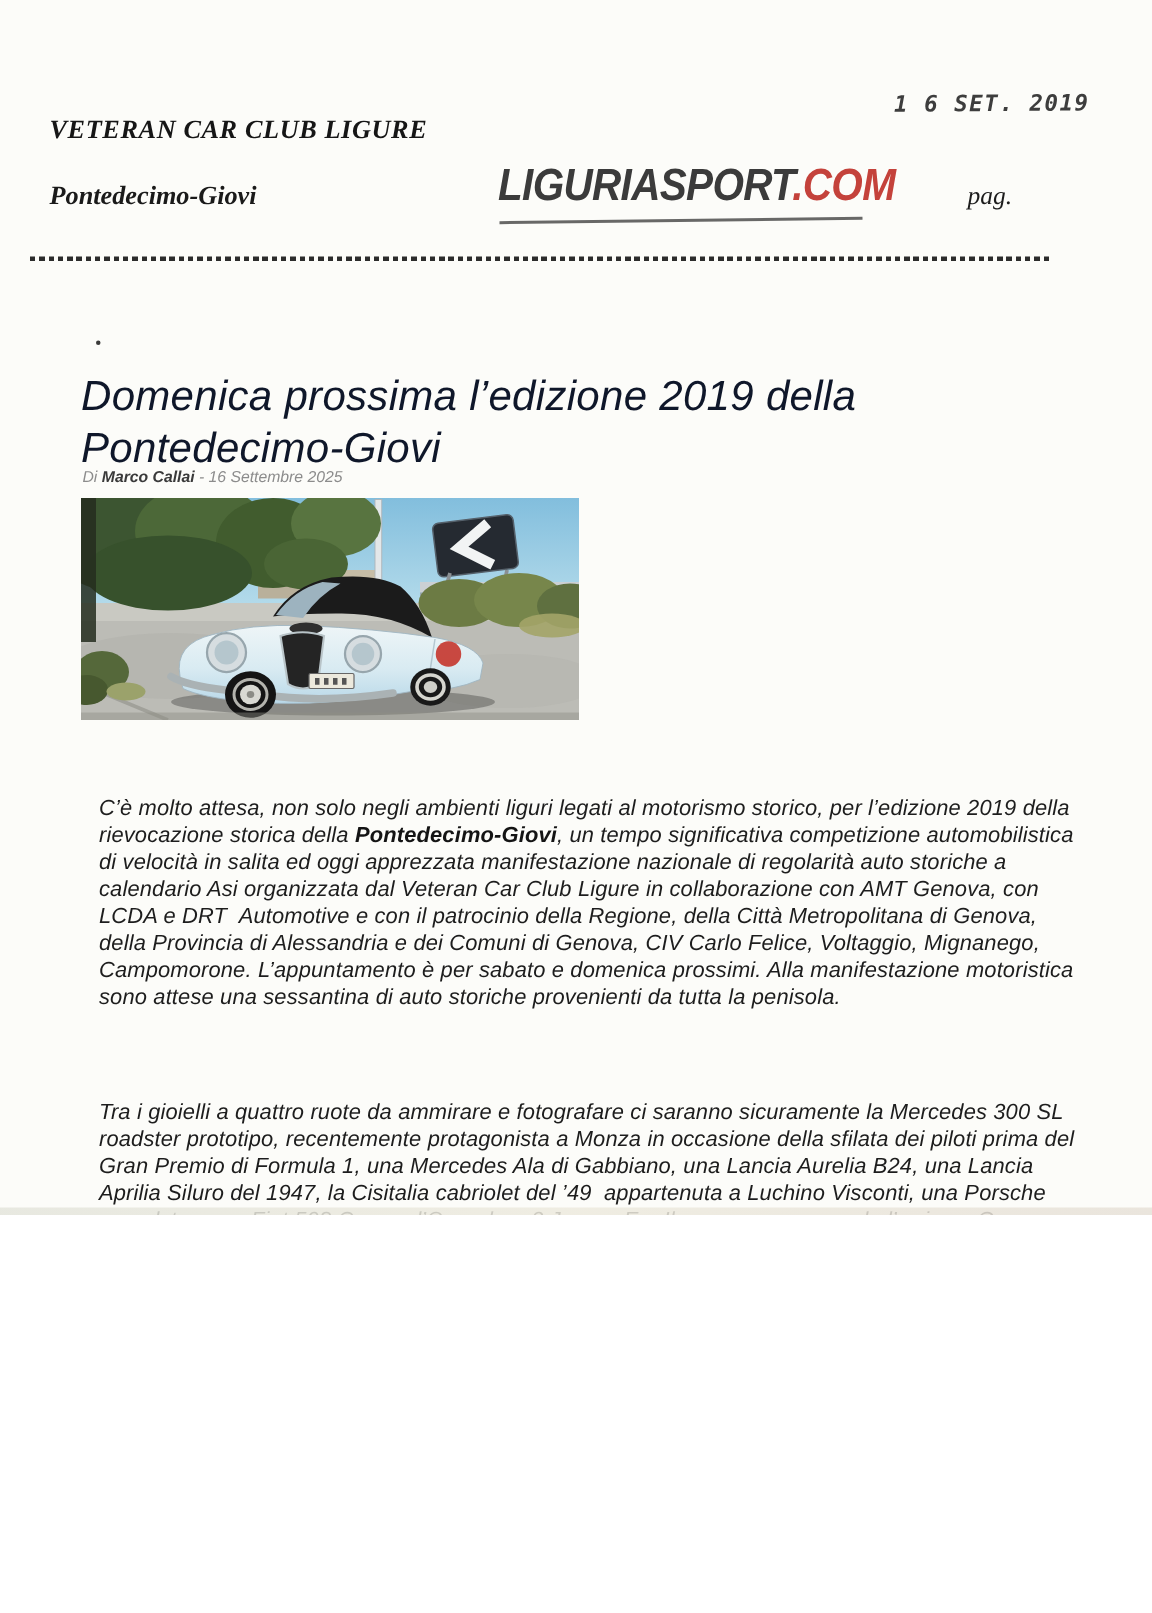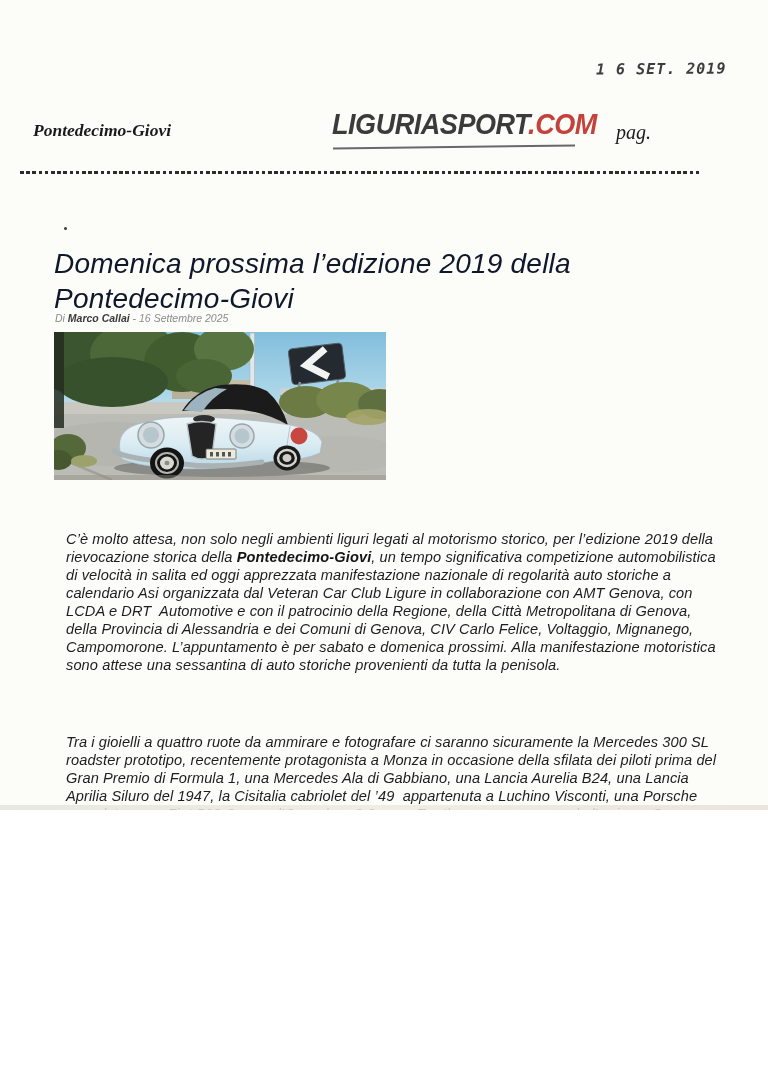--- a/index.html
+++ b/index.html
@@ -29,22 +29,22 @@
     font-size:30px;font-weight:800;letter-spacing:-.5px;white-space:nowrap;
     transform:scaleX(.9);transform-origin:left center;
   }
   .logo .logo-main{color:#3b3b3b;}
   .logo .logo-suffix{color:#c4423b;}
   .logo-underline{
     position:absolute;left:333px;top:146px;width:242px;height:2px;
     background:#4e4e4e;transform:rotate(-.7deg);opacity:.85;
   }
   .page-label{
-    position:absolute;left:616px;top:121px;
-    font-family:"Liberation Serif",serif;font-size:20px;color:#1c1c1c;
+    position:absolute;left:645px;top:121px;
+    font-family:"Liberation Serif",serif;font-size:17px;color:#1c1c1c;
   }
   .dashes{
     position:absolute;left:20px;top:171px;width:682px;height:2.6px;
     background:repeating-linear-gradient(90deg,#2c2c2c 0 3.6px,transparent 3.6px 6.2px);
   }
   .dot-artifact{
     position:absolute;left:64px;top:227px;width:3px;height:3px;
     border-radius:50%;background:#3a3a3a;
   }
   
@@ -84,20 +84,21 @@
     position:absolute;left:0;bottom:0;width:100%;height:5px;
     background:linear-gradient(90deg,#e4e5dc,#edeade,#e7e1d8);opacity:.85;
   }
 </style>
 </head>
 <body>
 
 <div class="page">
 
   <div class="stamp">1 6 SET. 2019</div>
+  <div class="club-name">VETERAN CAR CLUB LIGURE</div>
   <div class="doc-subject">Pontedecimo-Giovi</div>
 
   <div class="logo">
     <span class="logo-main">LIGURIASPORT</span><span class="logo-suffix">.COM</span>
   </div>
   <div class="logo-underline"></div>
 
   <div class="page-label">pag.</div>
 
   <div class="dashes"></div>

